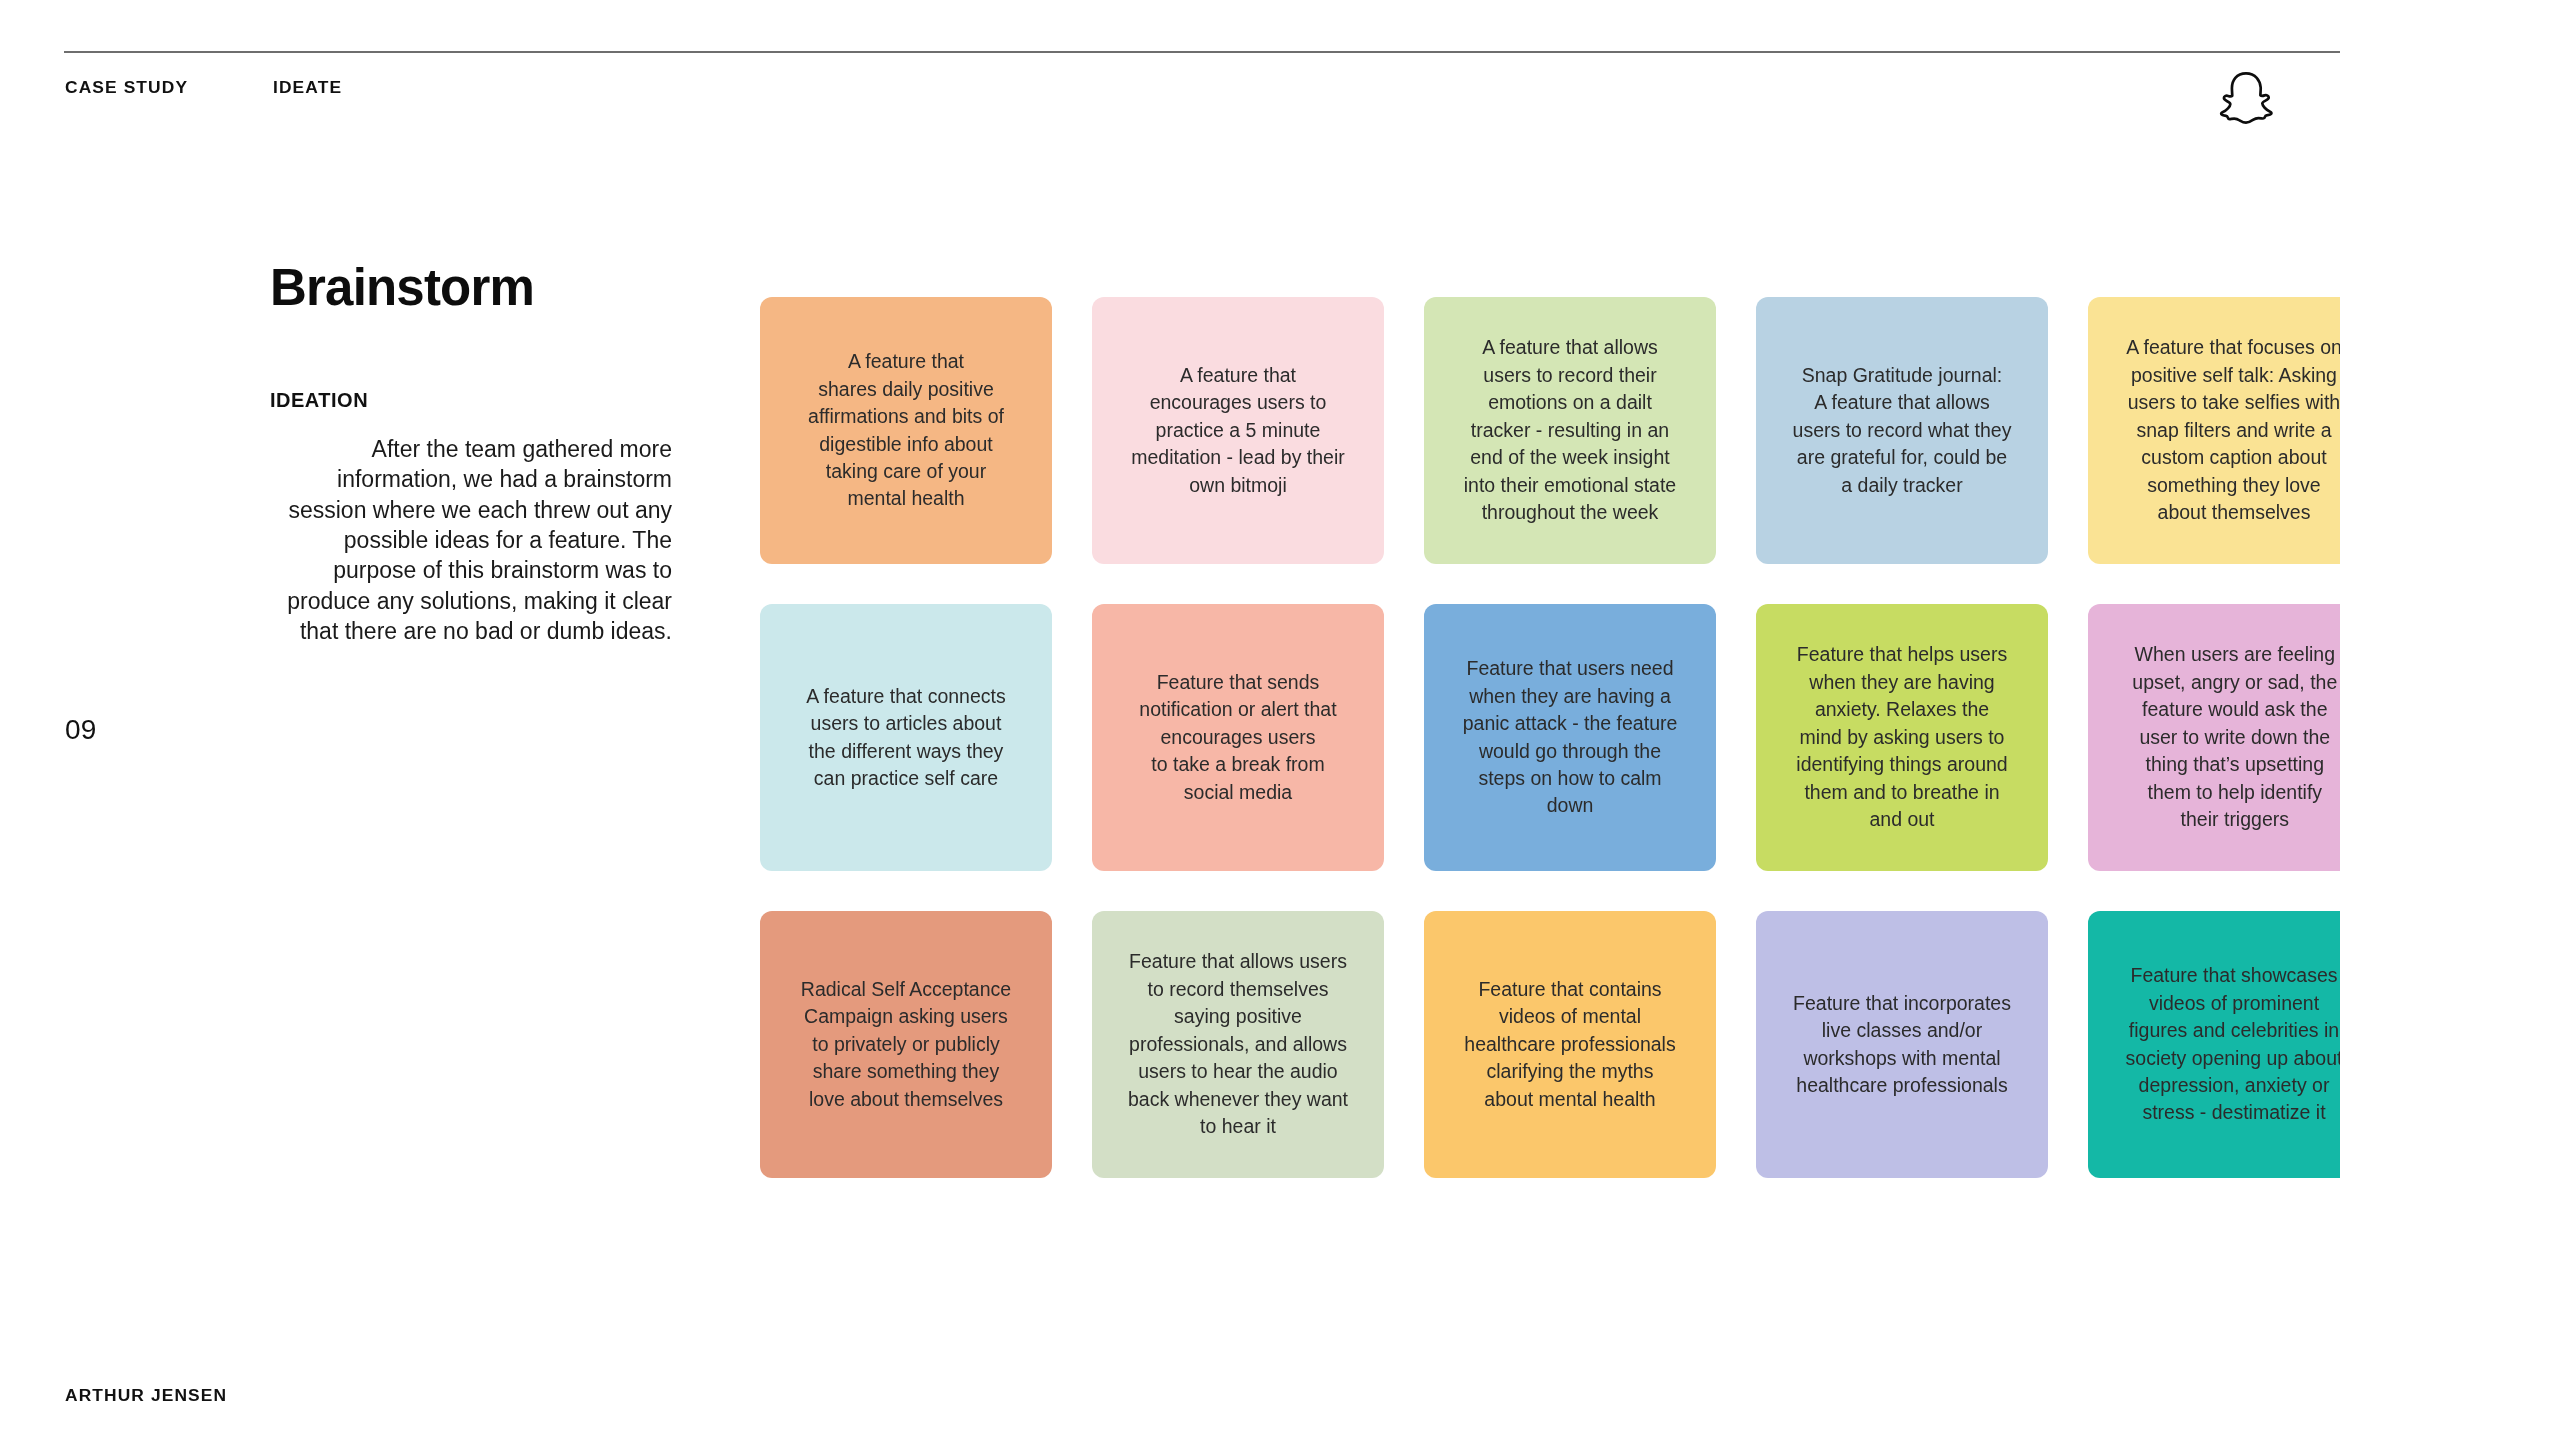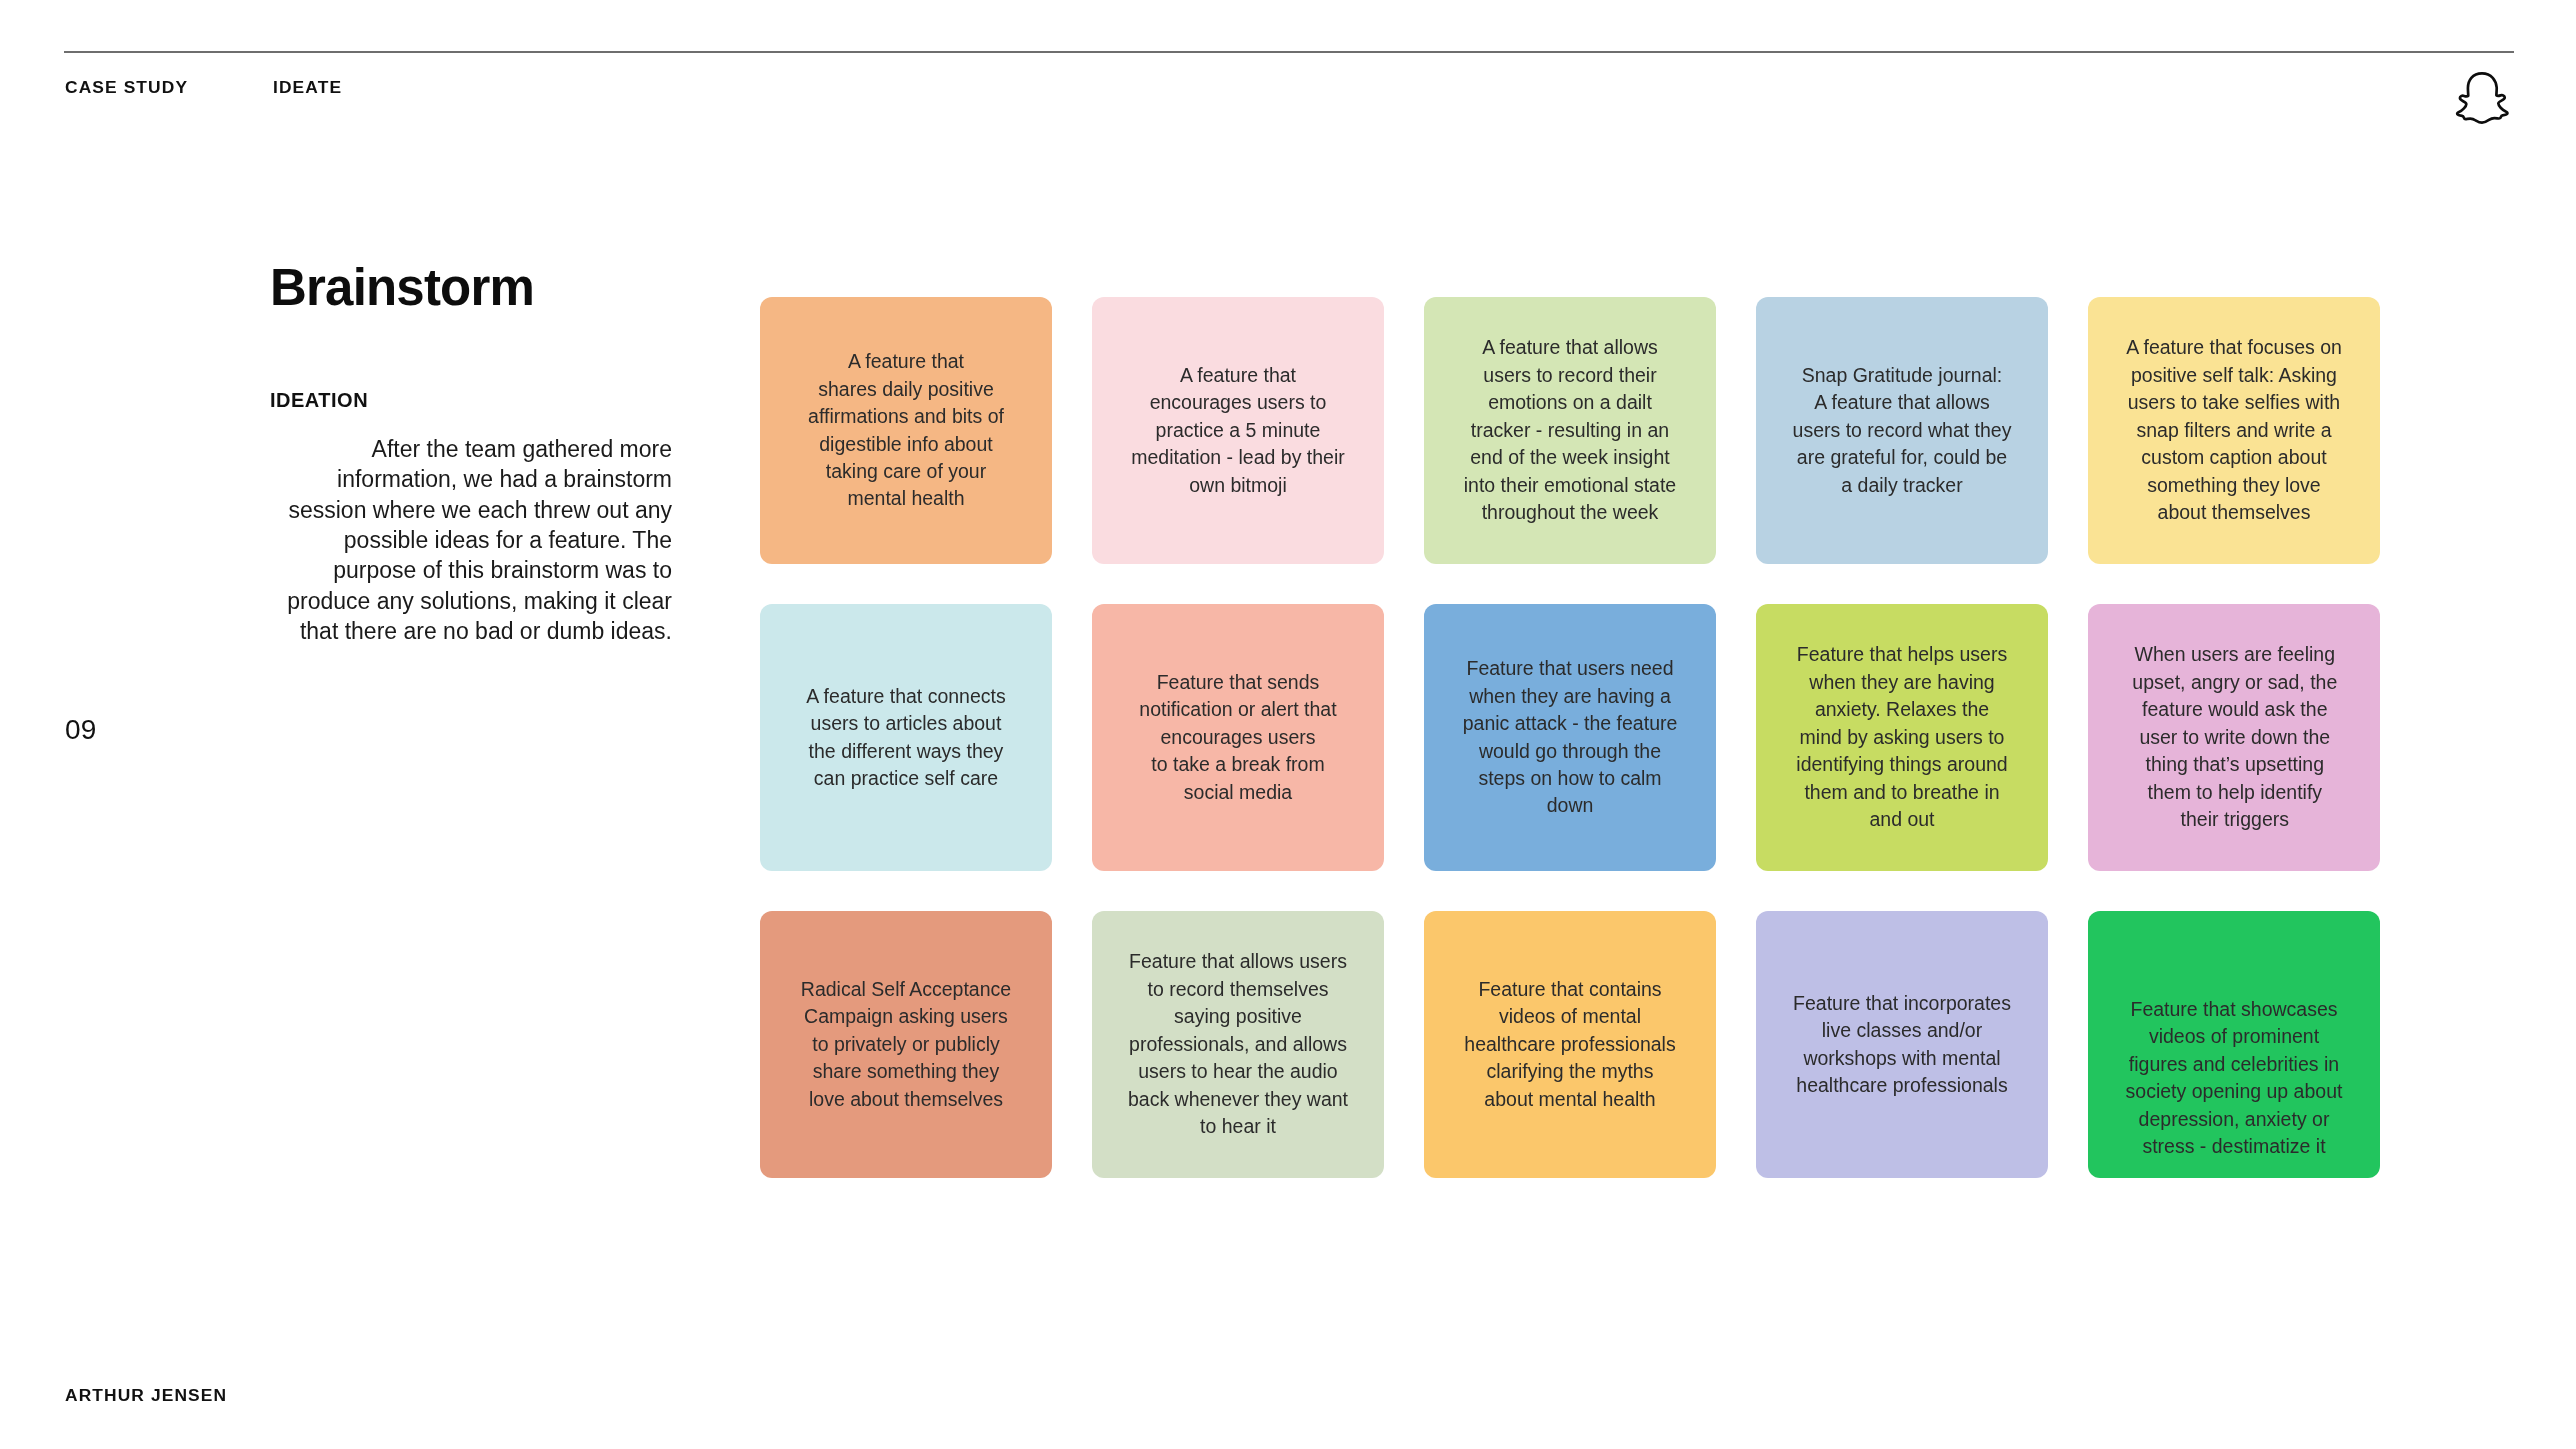--- a/index.html
+++ b/index.html
@@ -7,21 +7,21 @@
   html, body {
     width: 2576px;
     height: 1449px;
     background: #ffffff;
     font-family: "Liberation Sans", sans-serif;
     -webkit-font-smoothing: antialiased;
   }
 
   .slide {
     position: relative;
-    width: 2576px;
+    width: 2340px;
     height: 1449px;
     background: #ffffff;
     overflow: hidden;
   }
 
   
   .header-rule {
     position: absolute;
     left: 64px;
     top: 51px;
@@ -269,21 +269,21 @@
 healthcare professionals
 clarifying the myths
 about mental health</span>
     </div>
     <div class="note" style="background: rgb(190, 191, 230);">
       <span class="note-text">Feature that incorporates
 live classes and/or
 workshops with mental
 healthcare professionals</span>
     </div>
-    <div class="note" style="background: #22c55e; align-items: flex-end;">
+    <div class="note" style="background: #14b8a6;">
       <span class="note-text">Feature that showcases
 videos of prominent
 figures and celebrities in
 society opening up about
 depression, anxiety or
 stress - destimatize it</span>
     </div>
   </div>
 
   <div class="footer">ARTHUR JENSEN</div>

